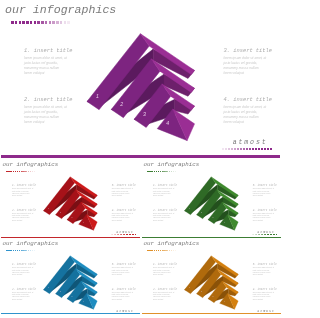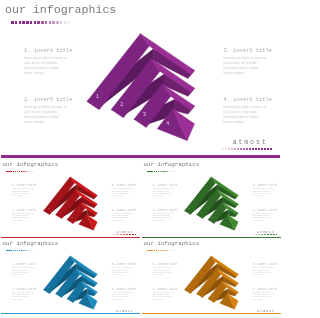--- a/index.html
+++ b/index.html
@@ -1,19 +1,19 @@
 <!DOCTYPE html>
 <html><head>
 <meta charset="utf-8">
 <title>our infographics</title>
 <style>
   html,body{margin:0;padding:0;background:#ffffff;}
   body{width:281px;height:318px;overflow:hidden;
        font-family:"Liberation Mono","DejaVu Sans Mono",monospace;}
-  .slide{position:absolute;background:#ffffff;overflow:hidden;}
+  .slide{position:absolute;background:#ffffff;overflow:hidden;font-style:italic;}
   .slide-title{position:absolute;font-family:"Liberation Mono",monospace;
       color:#7a7a7a;white-space:nowrap;letter-spacing:0px;}
   .dotrow{position:absolute;}
   .dotrow span{position:absolute;display:block;}
   .block{position:absolute;}
   .block .bh{font-family:"Liberation Mono",monospace;white-space:nowrap;color:#adadad;}
   .block .bp{font-family:"Liberation Sans",sans-serif;color:#c9c9c9;}
   .logo{position:absolute;font-family:"Liberation Mono",monospace;color:#7a7a7a;white-space:nowrap;}
   .rule{position:absolute;}
   .pyr{position:absolute;left:0;top:0;overflow:visible;}

